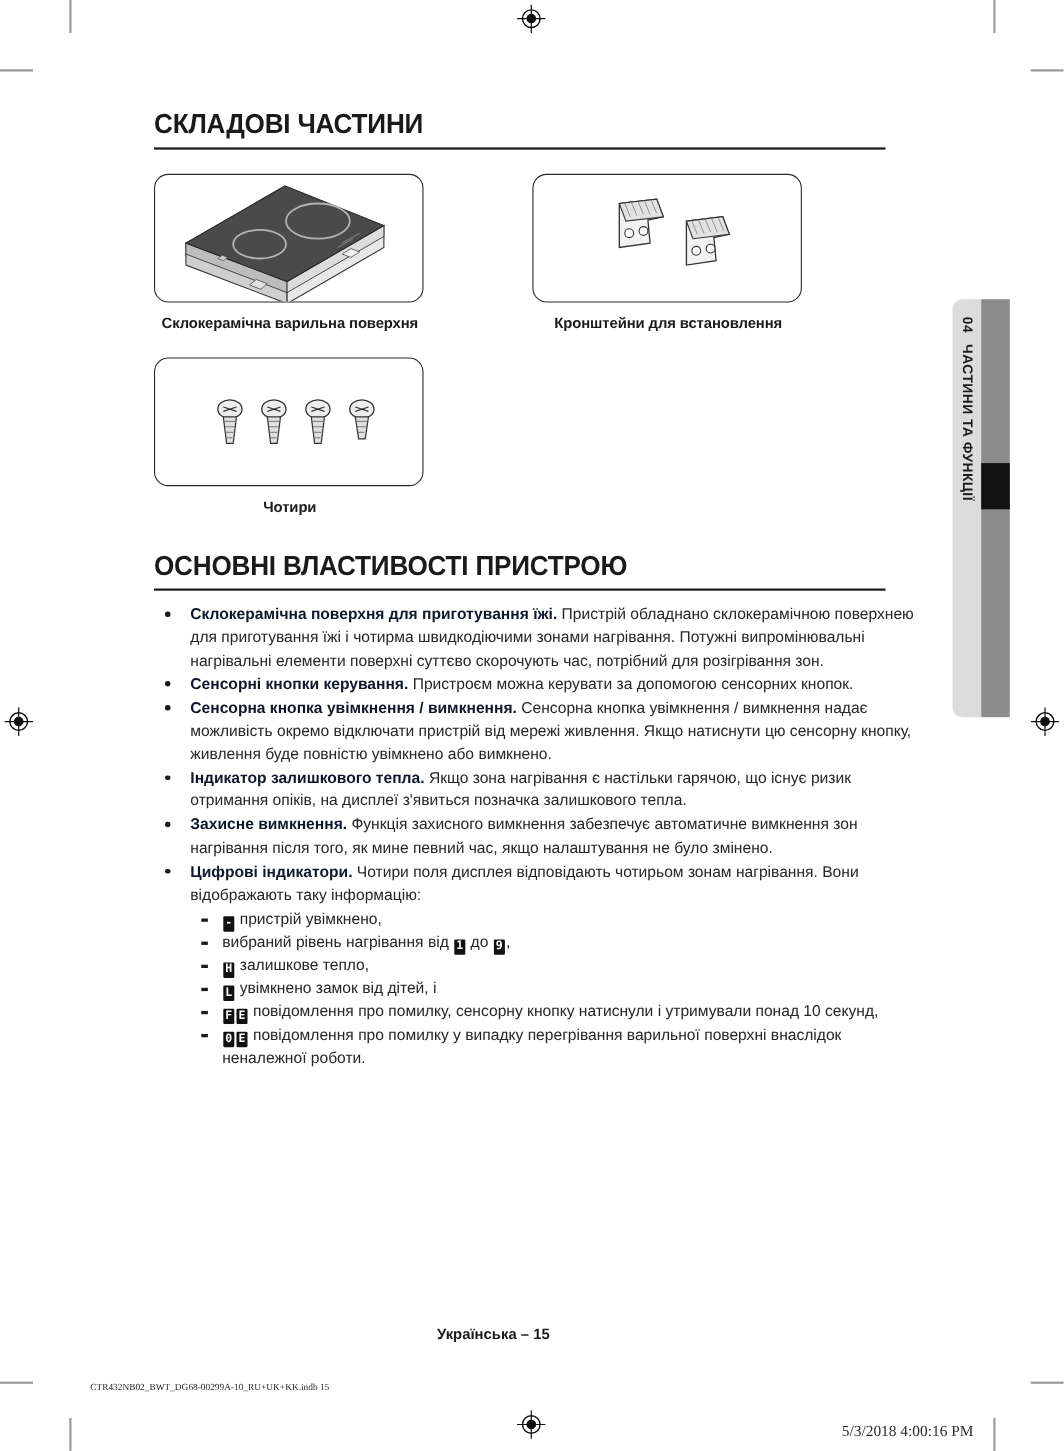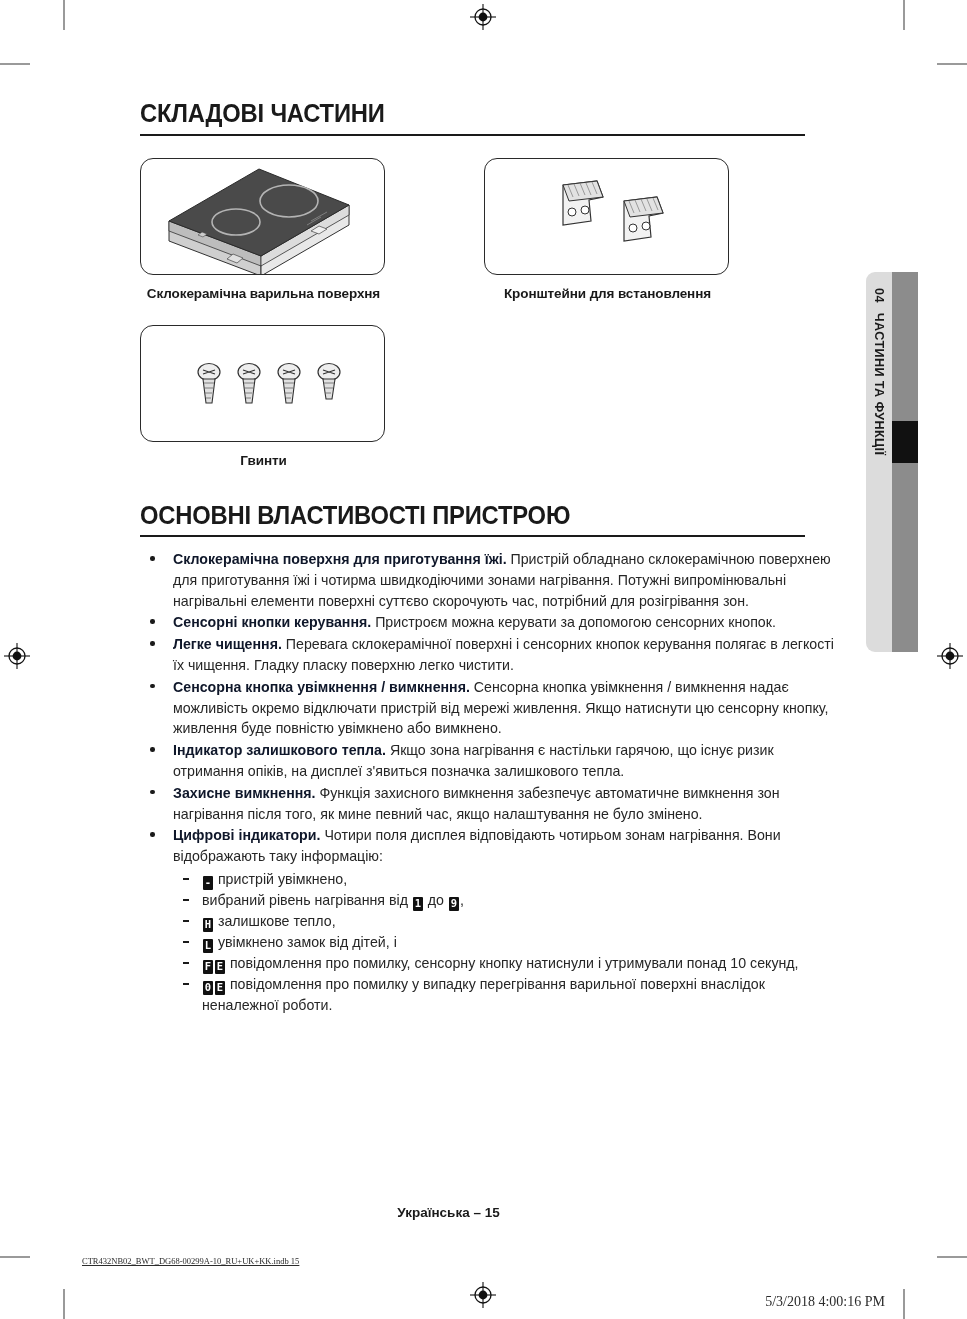--- a/index.html
+++ b/index.html
@@ -197,21 +197,20 @@
     color: #1a1a1a;
   }
   .print-footer-left {
     position: absolute;
     left: 82px;
     top: 1256px;
     font-family: "Liberation Serif", serif;
     font-size: 8.5px;
     color: #2b2b2b;
     white-space: nowrap;
-    text-decoration: underline;
   }
   .print-footer-right {
     position: absolute;
     right: 82px;
     top: 1294px;
     font-family: "Liberation Serif", serif;
     font-size: 14px;
     color: #2b2b2b;
     white-space: nowrap;
   }
@@ -351,42 +350,38 @@
             <path d="M142,53 l12,0 l-3,24 l-6,0 z" fill="#e0e0e0" stroke="#333" stroke-width="1.1"></path>
             <path d="M143,57 h10 M143,62 h9 M144,67 h7 M145,72 h5" stroke="#666" stroke-width="0.8"></path>
 
             <ellipse cx="188" cy="46" rx="11" ry="8.5" fill="#ededed" stroke="#333" stroke-width="1.2"></ellipse>
             <path d="M182,44 l12,4 M182,48 l12,-4" stroke="#333" stroke-width="1.1"></path>
             <path d="M182,53 l12,0 l-3,20 l-6,0 z" fill="#e0e0e0" stroke="#333" stroke-width="1.1"></path>
             <path d="M183,57 h10 M183,62 h9 M184,67 h6" stroke="#666" stroke-width="0.8"></path>
           </g>
         </svg>
       </div>
-      <div class="part-caption">Гвинти</div>
+      <div class="part-caption">Чотири</div>
     </div>
   </div>
 
   <h1 class="section-title second">ОСНОВНІ ВЛАСТИВОСТІ ПРИСТРОЮ</h1>
 
   <ul class="features">
 
     <li>
       <span class="dot"></span>
       <span class="feat-term">Склокерамічна поверхня для приготування їжі.</span><span> Пристрій обладнано склокерамічною поверхнею для приготування їжі і чотирма швидкодіючими зонами нагрівання. Потужні випромінювальні нагрівальні елементи поверхні суттєво скорочують час, потрібний для розігрівання зон.</span>
     </li>
 
     <li>
       <span class="dot"></span>
       <span class="feat-term">Сенсорні кнопки керування.</span><span> Пристроєм можна керувати за допомогою сенсорних кнопок.</span>
     </li>
 
-    <li>
-      <span class="dot"></span>
-      <span class="feat-term">Легке чищення.</span><span> Перевага склокерамічної поверхні і сенсорних кнопок керування полягає в легкості їх чищення. Гладку пласку поверхню легко чистити.</span>
-    </li>
 
     <li>
       <span class="dot"></span>
       <span class="feat-term">Сенсорна кнопка увімкнення / вимкнення.</span><span> Сенсорна кнопка увімкнення / вимкнення надає можливість окремо відключати пристрій від мережі живлення. Якщо натиснути цю сенсорну кнопку, живлення буде повністю увімкнено або вимкнено.</span>
     </li>
 
 
     <li>
       <span class="dot"></span>
       <span class="feat-term">Індикатор залишкового тепла.</span><span> Якщо зона нагрівання є настільки гарячою, що існує ризик отримання опіків, на дисплеї з'явиться позначка залишкового тепла.</span>

